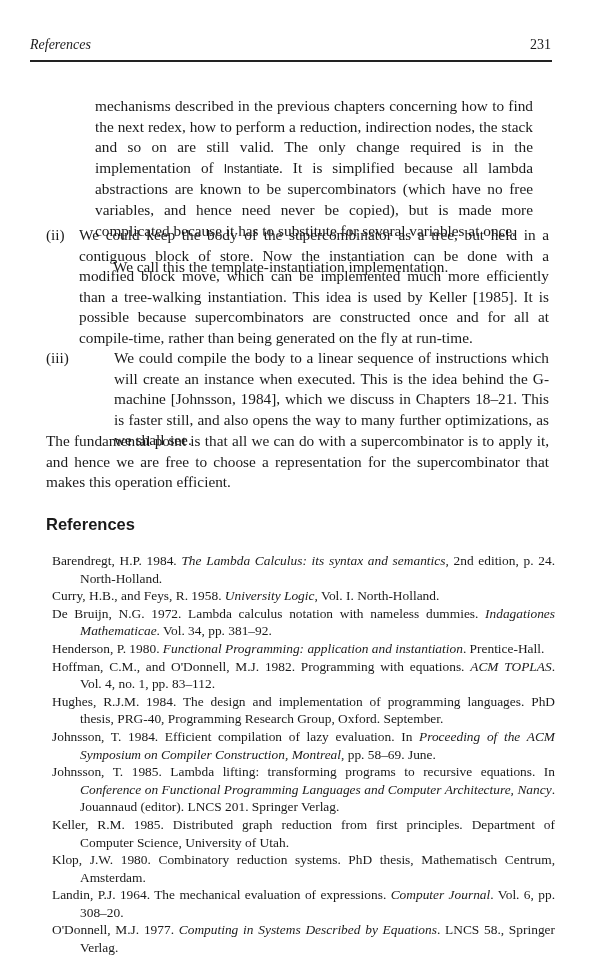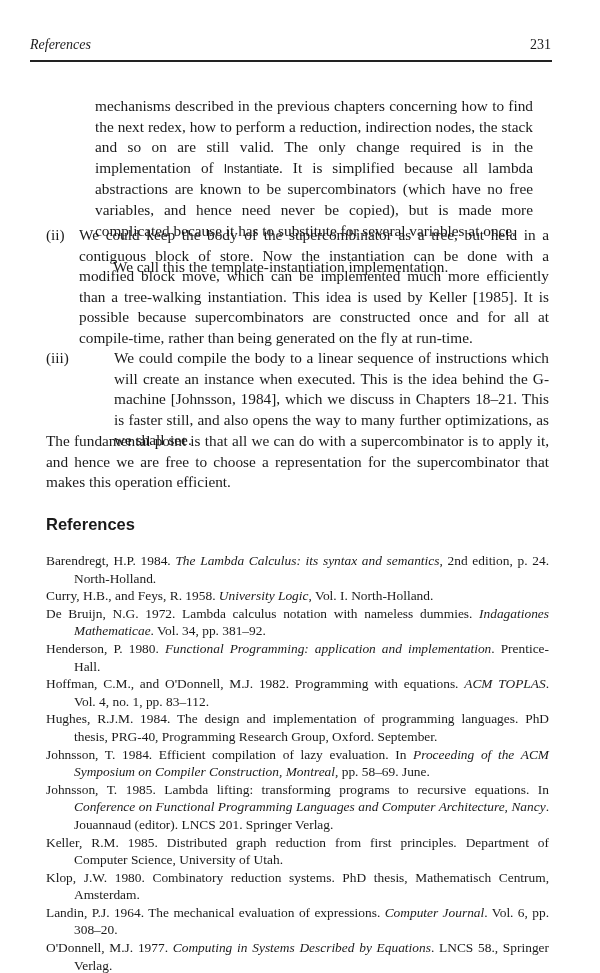--- a/index.html
+++ b/index.html
@@ -20,21 +20,21 @@
     .indent { text-indent: 18px; }
     .item { position: absolute; left: 46px; width: 503px; display: flex; }
     .item .num { width: 33px; flex: none; }
     .item .txt { width: 470px; text-align: justify; }
     .para { position: absolute; left: 46px; width: 503px; text-align: justify; }
     .sc { font-family: "Liberation Sans", sans-serif; font-size: 12px; }
     .section-title {
       position: absolute; left: 46px; top: 515px;
       font-family: "Liberation Sans", sans-serif; font-weight: bold; font-size: 16.5px;
     }
-    .refs { position: absolute; left: 46px; top: 552px; width: 503px; font-size: 13.4px; line-height: 17.6px; }
+    .refs { position: absolute; left: 52px; top: 552px; width: 503px; font-size: 13.4px; line-height: 17.6px; }
     .ref { padding-left: 28px; text-indent: -28px; text-align: justify; margin: 0; }
     .ref i { font-style: italic; }
   </style>
 </head>
 <body>
 
 <div class="header">
   <span class="running">References</span>
   <span>231</span>
 </div>
@@ -56,21 +56,21 @@
 </div>
 
 <div class="para body-text" style="top:431px;">The fundamental point is that all we can do with a supercombinator is to apply it, and hence we are free to choose a representation for the supercombinator that makes this operation efficient.</div>
 
 <div class="section-title">References</div>
 
 <div class="refs" id="refs">
     <p class="ref"><span>Barendregt, H.P. 1984. </span><i>The Lambda Calculus: its syntax and semantics</i><span>, 2nd edition, p. 24. North-Holland.</span></p>
     <p class="ref"><span>Curry, H.B., and Feys, R. 1958. </span><i>University Logic</i><span>, Vol. I. North-Holland.</span></p>
     <p class="ref"><span>De Bruijn, N.G. 1972. Lambda calculus notation with nameless dummies. </span><i>Indagationes Mathematicae</i><span>. Vol. 34, pp. 381–92.</span></p>
-    <p class="ref"><span>Henderson, P. 1980. </span><i>Functional Programming: application and implementation</i><span>. Prentice-Hall.</span></p>
+    <p class="ref"><span>Henderson, P. 1980. </span><i>Functional Programming: application and instantiation</i><span>. Prentice-Hall.</span></p>
     <p class="ref"><span>Hoffman, C.M., and O'Donnell, M.J. 1982. Programming with equations. </span><i>ACM TOPLAS</i><span>. Vol. 4, no. 1, pp. 83–112.</span></p>
     <p class="ref"><span>Hughes, R.J.M. 1984. The design and implementation of programming languages. PhD thesis, PRG-40, Programming Research Group, Oxford. September.</span><i></i><span></span></p>
     <p class="ref"><span>Johnsson, T. 1984. Efficient compilation of lazy evaluation. In </span><i>Proceeding of the ACM Symposium on Compiler Construction, Montreal</i><span>, pp. 58–69. June.</span></p>
     <p class="ref"><span>Johnsson, T. 1985. Lambda lifting: transforming programs to recursive equations. In </span><i>Conference on Functional Programming Languages and Computer Architecture, Nancy</i><span>. Jouannaud (editor). LNCS 201. Springer Verlag.</span></p>
     <p class="ref"><span>Keller, R.M. 1985. Distributed graph reduction from first principles. Department of Computer Science, University of Utah.</span><i></i><span></span></p>
     <p class="ref"><span>Klop, J.W. 1980. Combinatory reduction systems. PhD thesis, Mathematisch Centrum, Amsterdam.</span><i></i><span></span></p>
     <p class="ref"><span>Landin, P.J. 1964. The mechanical evaluation of expressions. </span><i>Computer Journal</i><span>. Vol. 6, pp. 308–20.</span></p>
     <p class="ref"><span>O'Donnell, M.J. 1977. </span><i>Computing in Systems Described by Equations</i><span>. LNCS 58., Springer Verlag.</span></p>
   </div>
 

